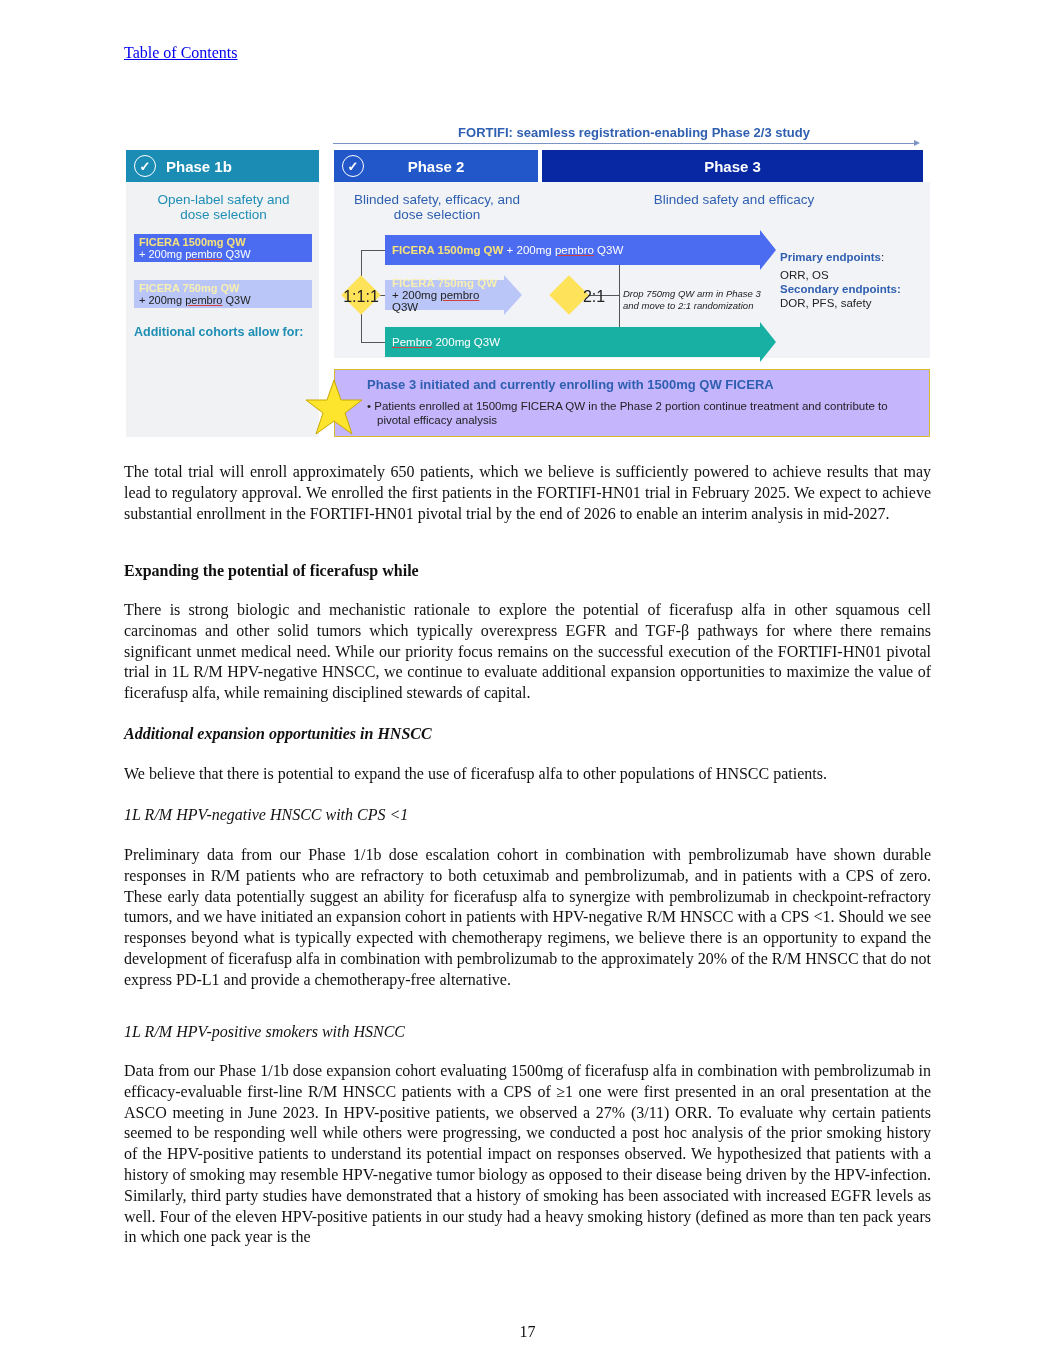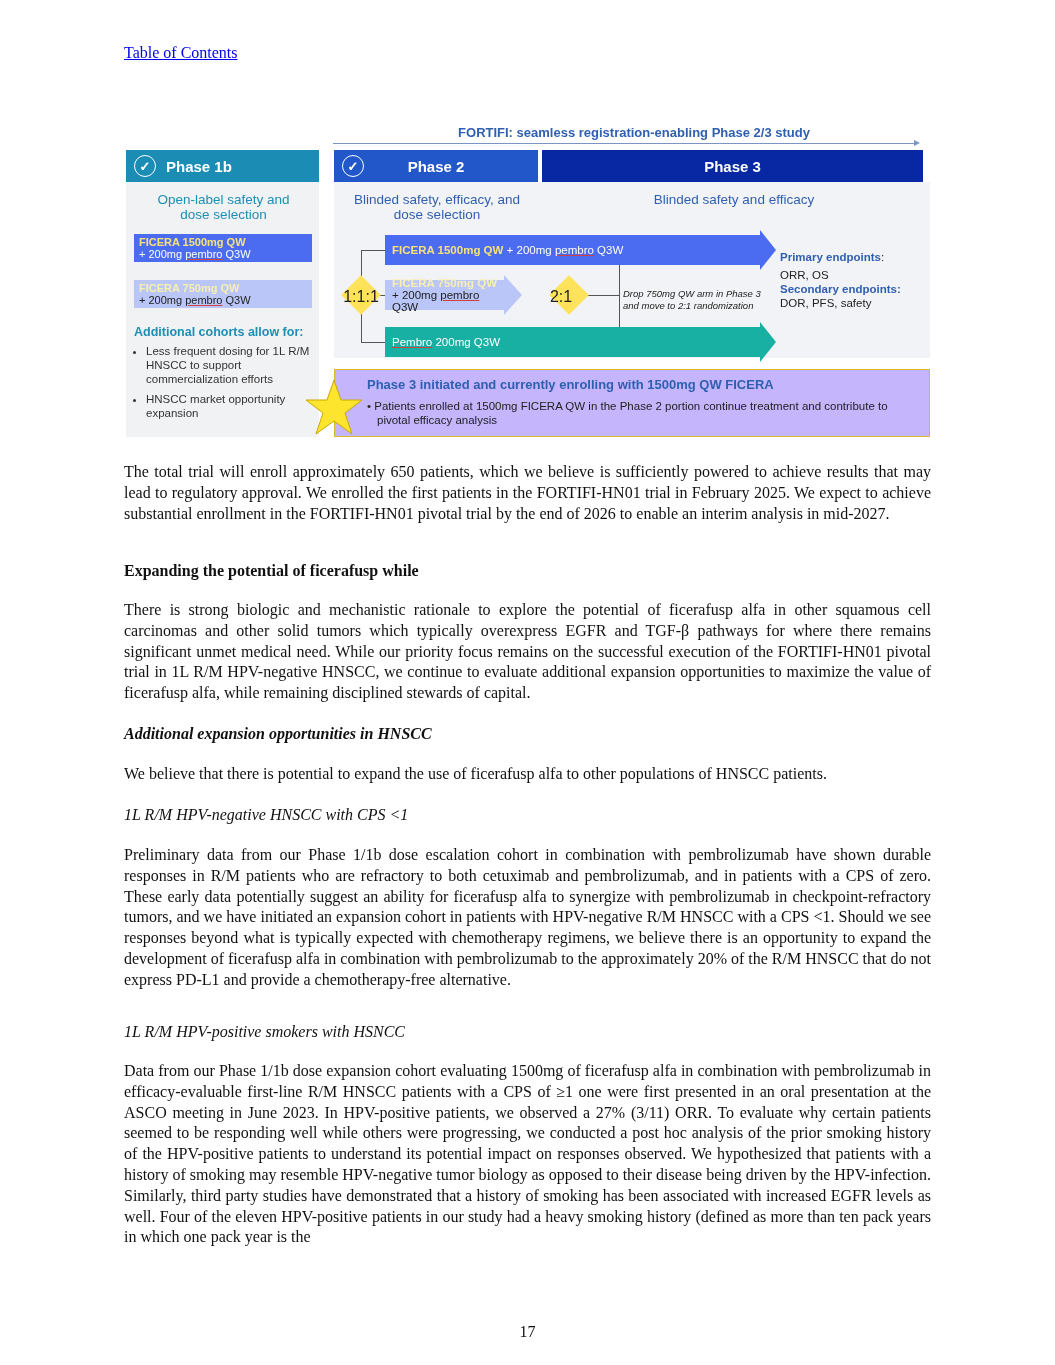--- a/index.html
+++ b/index.html
@@ -90,40 +90,36 @@
   <div class="d-abs subtitle" style="left:22px; top:72px; width:155px;">Open-label safety and dose selection</div>
   <div class="d-abs dose-box1">
     <div class="ficera-yellow">FICERA 1500mg QW</div>
     <div><span>+ 200mg </span><span class="ul-red">pembro</span><span> Q3W</span></div>
   </div>
   <div class="d-abs dose-box2">
     <div class="ficera-pale">FICERA 750mg QW</div>
     <div><span>+ 200mg </span><span class="ul-red">pembro</span><span> Q3W</span></div>
   </div>
   <div class="d-abs cohorts-title">Additional cohorts allow for:</div>
-  <ul class="d-abs cohorts-list">
-    <li>Less frequent dosing for 1L R/M HNSCC to support commercialization efforts</li>
-    <li>HNSCC market opportunity expansion</li>
-  </ul>
 
   <div class="d-abs panel23"></div>
   <div class="d-abs subtitle blue" style="left:218px; top:72px; width:190px;">Blinded safety, efficacy, and dose selection</div>
   <div class="d-abs subtitle blue" style="left:500px; top:72px; width:220px;">Blinded safety and efficacy</div>
 
   <div class="d-abs connector" style="left:237px; top:130px; width:1px; height:92px;"></div>
   <div class="d-abs connector" style="left:237px; top:130px; width:24px; height:1px;"></div>
   <div class="d-abs connector" style="left:237px; top:222px; width:24px; height:1px;"></div>
   <div class="d-abs connector" style="left:250px; top:175px; width:11px; height:1px;"></div>
   <div class="d-abs connector" style="left:455px; top:175px; width:40px; height:1px;"></div>
   <div class="d-abs connector" style="left:495px; top:145px; width:1px; height:62px;"></div>
 
   <div class="d-abs diamond" style="left:223px; top:161px;"></div>
   <div class="d-abs diamond-label" style="left:217px; top:168px;">1:1:1</div>
   <div class="d-abs diamond" style="left:431px; top:161px;"></div>
-  <div class="d-abs diamond-label" style="left:417px; top:168px;">2:1</div>
+  <div class="d-abs diamond-label" style="left:450px; top:168px;">2:1</div>
 
   <div class="d-abs arm arm1">
     <span class="ficera-yellow">FICERA 1500mg QW</span>
       <span style="white-space:pre;"> + 200mg </span>
       <span class="ul-red">pembro</span>
       <span style="white-space:pre;"> Q3W</span>
   </div>
   <div class="d-abs head head1"></div>
 
   <div class="d-abs arm arm2">

